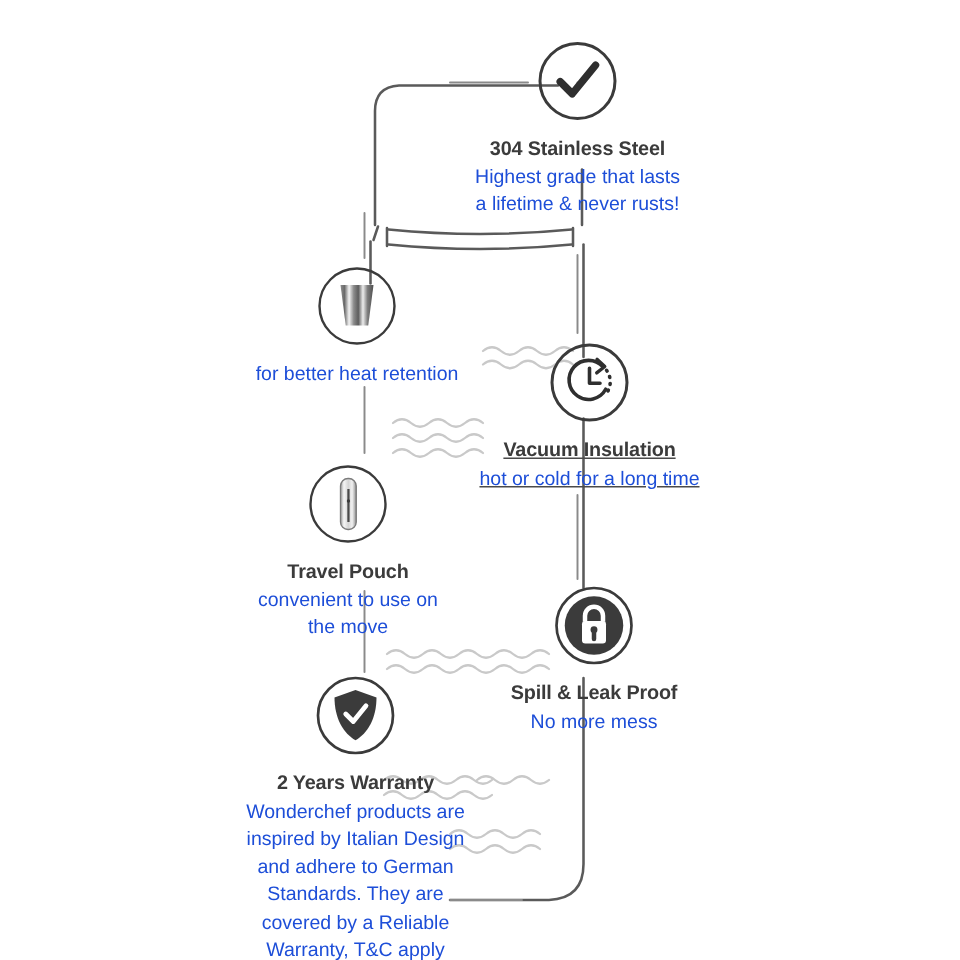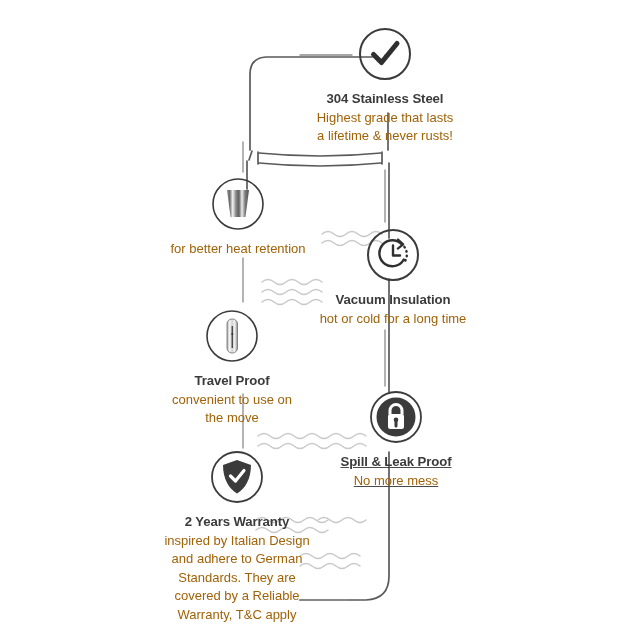--- a/index.html
+++ b/index.html
@@ -31,30 +31,30 @@
     font-size:13.2px;
     font-weight:bold;
     color:#3b3b3b;
     letter-spacing:-0.1px;
     line-height:1.35;
     margin-bottom:1px;
   }
   .f-desc {
     font-size:13px;
     font-weight:normal;
-    color:#a16207;
+    color:#1d4ed8;
     line-height:1.42;
   }
 
   
   #feat-steel    { left:270px; top:26px;  width:230px; }
   #feat-copper   { left:123px; top:176px; width:230px; }
-  #feat-vacuum   { left:278px; top:227px; width:230px; }
+  #feat-vacuum   { left:278px; top:227px; width:230px;text-decoration:underline; }
   #feat-pouch    { left:117px; top:308px; width:230px; }
-  #feat-spill    { left:281px; top:389px; width:230px;text-decoration:underline; }
+  #feat-spill    { left:281px; top:389px; width:230px; }
   #feat-warranty { left:122px; top:449px; width:230px; }
 
   .sr { position:absolute; width:1px; height:1px; overflow:hidden; clip:rect(0 0 0 0); }
 </style>
 </head>
 <body>
 
 <div id="stage">
 
   <svg class="bottle-layer" viewBox="0 0 640 640">
@@ -172,21 +172,21 @@
             <stop offset="74%" stop-color="#f1f1f1"></stop>
             <stop offset="100%" stop-color="#8f8f8f"></stop>
           </linearGradient>
         </defs>
         <circle cx="28" cy="28" r="25" fill="none" stroke="#3b3b3b" stroke-width="1.6"></circle>
         <rect x="23" y="11" width="10.5" height="34" rx="5" ry="5" fill="url(#gPouch)" stroke="#7b7b7b" stroke-width="0.9"></rect>
         <path d="M28.3,18 L28.3,40" fill="none" stroke="#4a4a4a" stroke-width="1.5"></path>
         <circle cx="28.3" cy="26" r="1.1" fill="#3b3b3b"></circle>
       </svg>
     </div>
-    <div class="f-title">Travel Proof</div>
+    <div class="f-title">Travel Pouch</div>
     <div class="f-desc">convenient to use on</div>
     <div class="f-desc">the move</div>
   </div>
 
   <div class="feature" id="feat-spill">
     <div class="icon-wrap">
       <svg viewBox="0 0 56 56" aria-hidden="true">
         <circle cx="28" cy="28" r="25" fill="none" stroke="#3b3b3b" stroke-width="1.8"></circle>
         <circle cx="28" cy="28" r="19.5" fill="#3b3b3b"></circle>
         <path d="M22,25.5 L22,21.5 A6,6 0 0 1 34,21.5 L34,25.5" fill="none" stroke="#ffffff" stroke-width="3"></path>
@@ -201,20 +201,21 @@
 
   <div class="feature" id="feat-warranty">
     <div class="icon-wrap">
       <svg viewBox="0 0 56 56" aria-hidden="true">
         <circle cx="28" cy="28" r="25" fill="none" stroke="#3b3b3b" stroke-width="1.8"></circle>
         <path d="M28,11 L42,16 C42,30 36,40 28,44.5 C20,40 14,30 14,16 Z" fill="#3b3b3b"></path>
         <path d="M21.5,27 L26.5,32 L35,21.5" fill="none" stroke="#ffffff" stroke-width="3.2" stroke-linecap="round" stroke-linejoin="round"></path>
       </svg>
     </div>
     <div class="f-title">2 Years Warranty</div>
+    <div class="f-desc">Wonderchef products are</div>
     <div class="f-desc">inspired by Italian Design</div>
     <div class="f-desc">and adhere to German</div>
     <div class="f-desc">Standards. They are</div>
     <div class="f-desc">covered by a Reliable</div>
     <div class="f-desc">Warranty, T&amp;C apply</div>
   </div>
 
   <span class="sr">Wonderchef insulated bottle feature infographic</span>
 </div>
 

